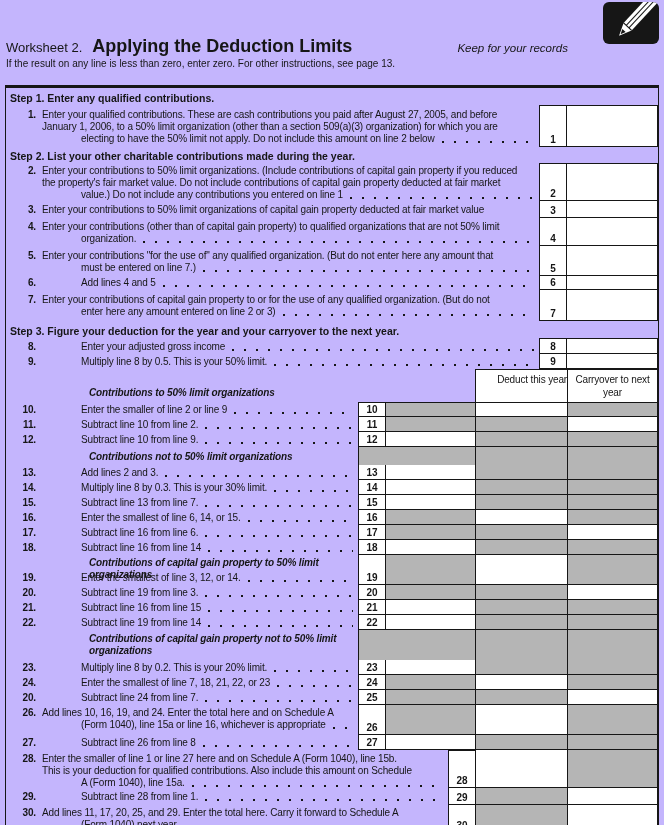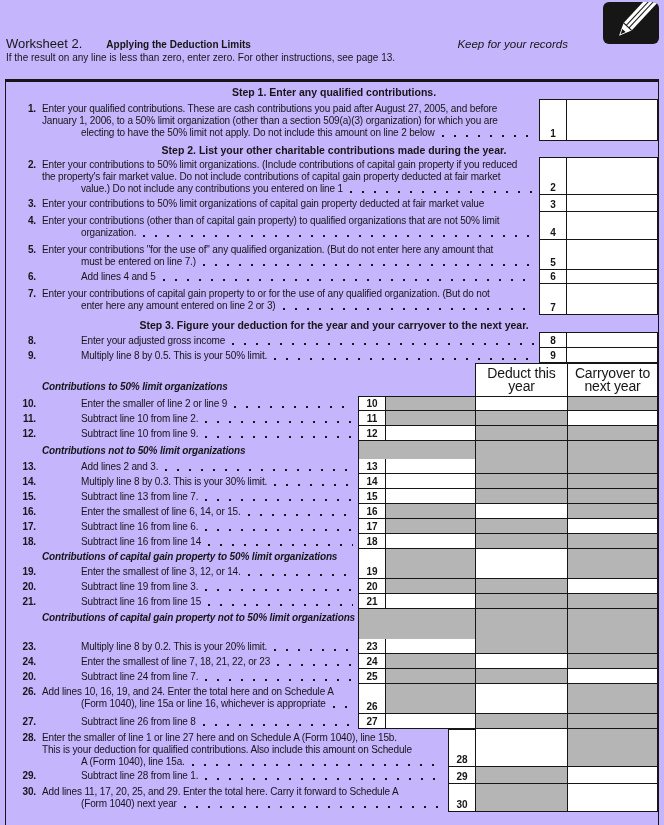--- a/index.html
+++ b/index.html
@@ -3,27 +3,27 @@
 <meta charset="utf-8">
 <style>
   html,body { margin:0; padding:0; background:#fff; }
   .sheet {
     position:relative; width:664px; height:825px; background:#c4b5fd;
     font-family:Liberation Sans, sans-serif; color:#161616; overflow:hidden;
   }
   .pencil { position:absolute; top:2px; right:5px; width:56px; height:42px; }
   .titlebar { display:flex; align-items:baseline; margin:0 10px 1px 6px; padding-top:36px; }
   .wlabel { font-size:13px; }
-  .wtitle { font-size:10px; font-weight:bold; margin-left:24px; flex:1 1 auto; }
+  .wtitle { font-size:18px; font-weight:bold; margin-left:10px; flex:1 1 auto; }
   .keep { font-size:11.5px; font-style:italic; margin-right:86px; white-space:nowrap;text-align:right; }
   .subtitle { margin:1px 6px 16px; font-size:10px; }
 
   .box { margin:0 5px; border:1.5px solid #161616; border-top-width:3.5px; height:753px; box-sizing:content-box; }
 
-  .step { box-sizing:border-box; font-weight:bold; font-size:10.5px; padding-left:4px;text-align:center; }
+  .step { box-sizing:border-box; font-weight:bold; font-size:10.5px; padding-left:4px; }
   .s17 { height:17px; padding-top:4px; }
   .s16 { height:16px; padding-top:3px; }
 
   .row { display:flex; align-items:stretch; box-sizing:border-box; }
   .h14{height:14px} .h15{height:15px} .h16{height:16px} .h17{height:17px} .h18{height:18px}
   .h28{height:28px} .h30{height:30px} .h31{height:31px} .h33{height:33px} .h38{height:38px} .h42{height:42px}
 
   .ct { flex:1 1 auto; min-width:0; display:flex; box-sizing:border-box; font-size:10px; letter-spacing:-0.15px; }
   .pt1{padding-top:1px} .pt2{padding-top:2px} .pt3{padding-top:3px} .pt4{padding-top:4px}
   .num { flex:0 0 30px; text-align:right; margin-right:6px; font-weight:bold; line-height:12px; }
@@ -42,26 +42,26 @@
           padding-bottom:1px; font-weight:bold; font-size:10px; }
   .amt  { width:92px; border-right:1.5px solid #161616; }
   .amtg { width:90px; }
   .ded  { width:92px; }
   .car  { width:91px; border-right:1.5px solid #161616; }
   .nbamt{ width:117px; }
   .bt { border-top:1.5px solid #161616; }
   .md { border-bottom:none; }
   .gray { background:#b5b5b5; }
 
-  .hd { display:flex; align-items:flex-start; justify-content:flex-start; text-align:center;
-        padding-top:3px; border-bottom:none; font-size:14px; }
+  .hd { display:flex; align-items:flex-start; justify-content:flex-end; text-align:center;
+        padding-top:3px; border-bottom:none; font-size:10px; }
   .hd span { white-space:normal; line-height:13px; letter-spacing:-0.15px; }
   .hdr-left { align-items:flex-end; padding-left:36px; padding-bottom:3px; }
   .sub { padding-left:36px; }
-  .subhead { font-style:italic; font-weight:bold; font-size:10px; line-height:12px; letter-spacing:-0.15px; }
+  .subhead { font-style:italic; font-weight:bold; font-size:10px; line-height:12px; letter-spacing:-0.15px;margin-left:47px; }
   .subhead.wrap { white-space:normal; display:block; }
 </style>
 </head>
 <body>
 
 <div class="sheet">
 
   <svg class="pencil" viewBox="0 0 56 42">
     <defs>
         <clipPath id="pc">
@@ -440,20 +440,35 @@
               <span class="dots"></span>
             </span>
           </span>
       </div>
       <div class="nb">21</div>
       <div class="amtg"></div>
       <div class="ded gray"></div>
       <div class="car gray"></div>
     </div>
 
+    <div class="row h15">
+      <div class="ct pt2">
+        <span class="num">22.</span>
+        <span class="txt">
+            <span class="tl lead">
+              <span>Subtract line 19 from line 14</span>
+              <span class="dots"></span>
+            </span>
+          </span>
+      </div>
+      <div class="nb">22</div>
+      <div class="amtg"></div>
+      <div class="ded gray"></div>
+      <div class="car gray"></div>
+    </div>
 
     <div class="row h30">
       <div class="ct sub pt3">
           <span class="subhead wrap">Contributions of capital gain property not to 50% limit organizations</span>
         </div>
       <div class="nbamt gray md"></div>
       <div class="ded gray md"></div>
       <div class="car gray md"></div>
     </div>
 

